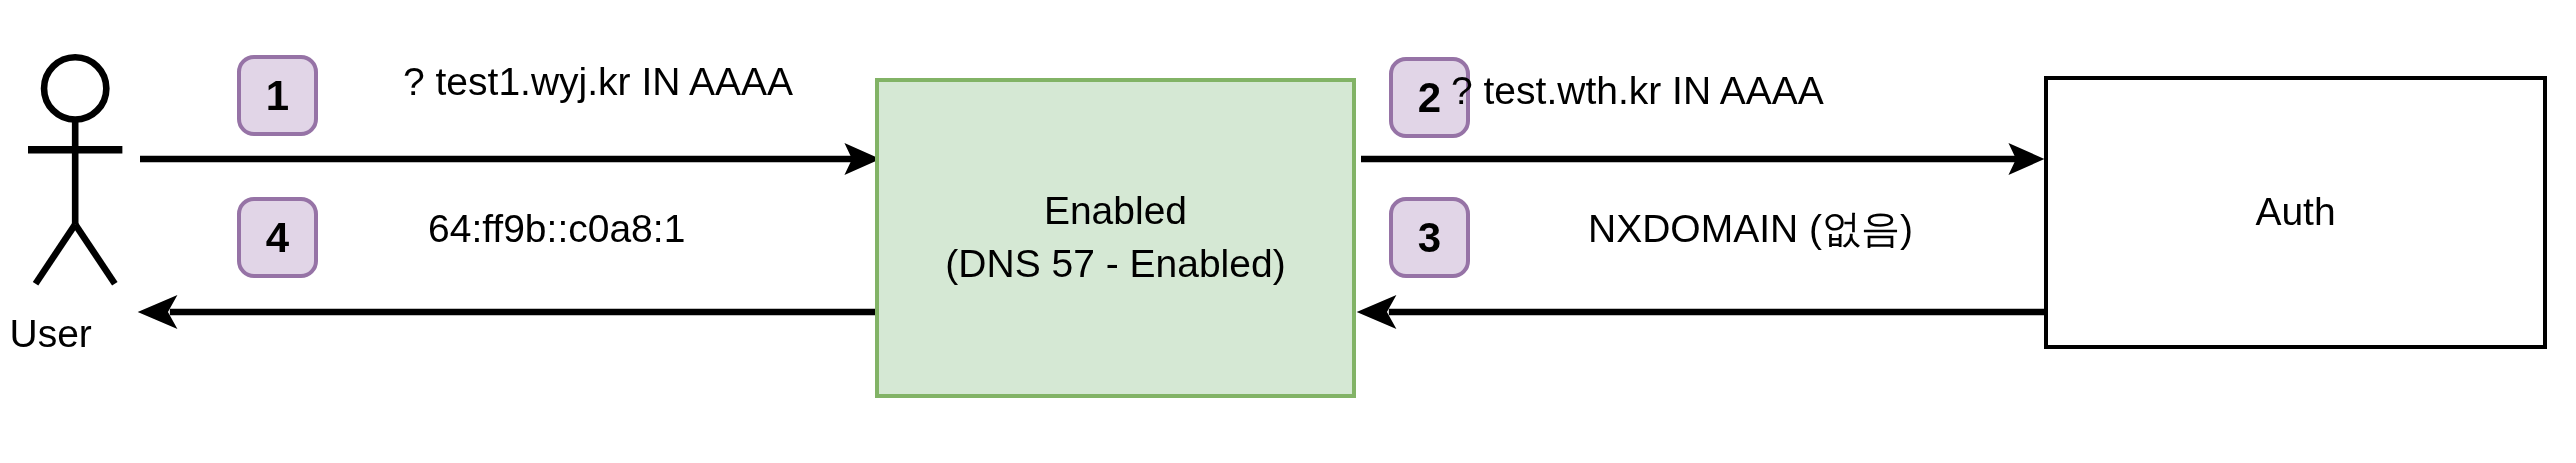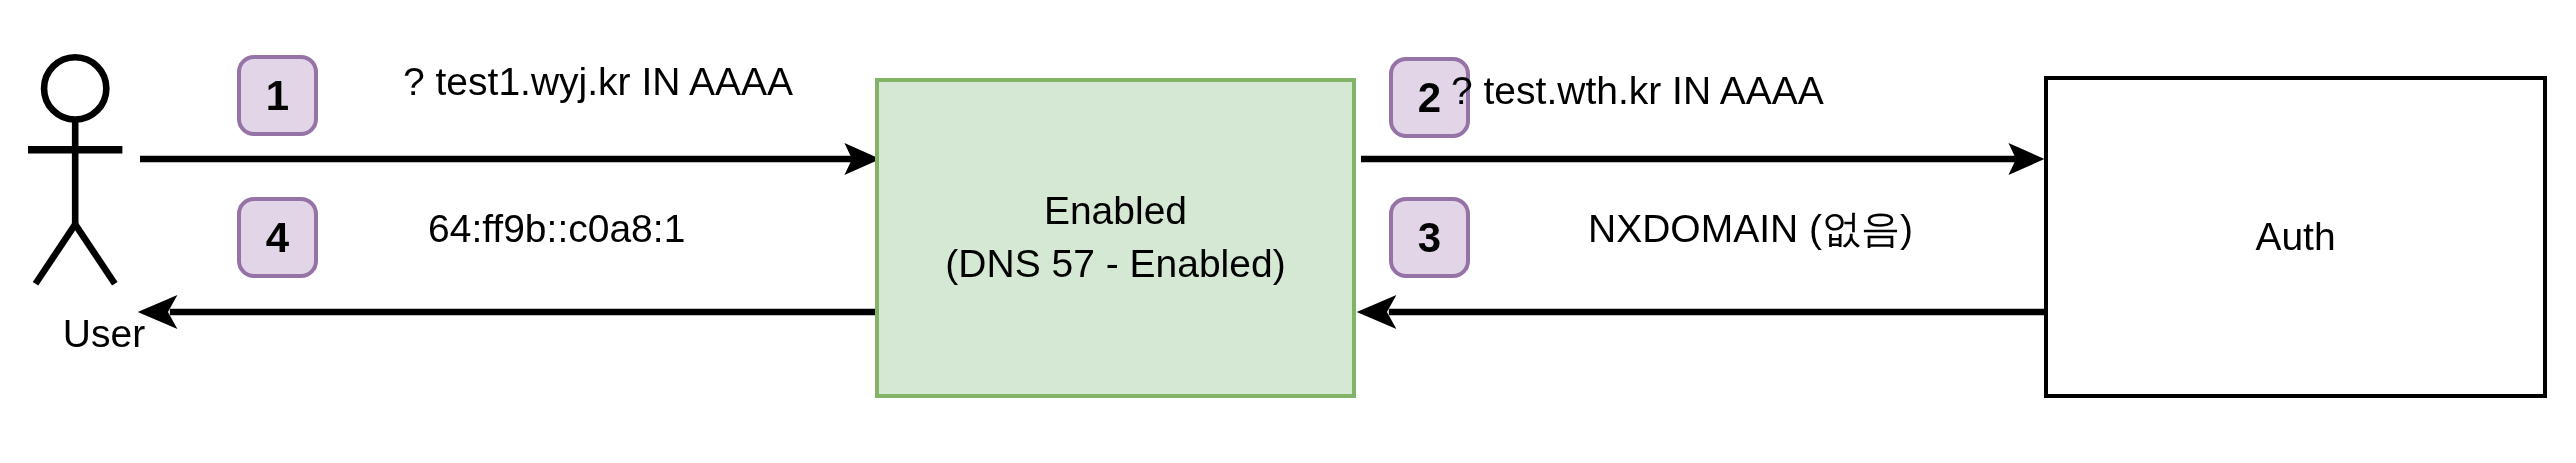--- a/index.html
+++ b/index.html
@@ -25,21 +25,20 @@
     top: 52px;
     width: 151px;
     height: 237px;
   }
   .actor svg { display: block; }
   .actor-label {
     position: absolute;
     left: 9.5px;
     top: 312px;
     width: 189px;
-    text-align: center;
     font-size: 39px;
     color: #000000;
     line-height: 1.15;
     white-space: nowrap;
   }
 
   
   .badge {
     position: absolute;
     width: 81px;
@@ -151,18 +150,18 @@
 
   <div class="msg" style="left:1548px; top:206px;margin-left:40px;">NXDOMAIN (없음)</div>
 
   <div class="arrow" style="left:1351px; top:293px; width:700px;">
     <svg width="700" height="38" viewBox="0 0 740 40">
       <line x1="40" y1="20" x2="740" y2="20" stroke="#000000" stroke-width="7"></line>
       <polygon points="6,20 48,2 38,20 48,38" fill="#000000"></polygon>
     </svg>
   </div>
 
-  <div class="node node-auth" style="left:2044px; top:76px; width:503px; height:322px;">
+  <div class="node node-auth" style="left:2044px; top:76px; width:503px; height:273px;">
     <span class="node-line">Auth</span>
   </div>
 
 </div>
 
 
 </body></html>

